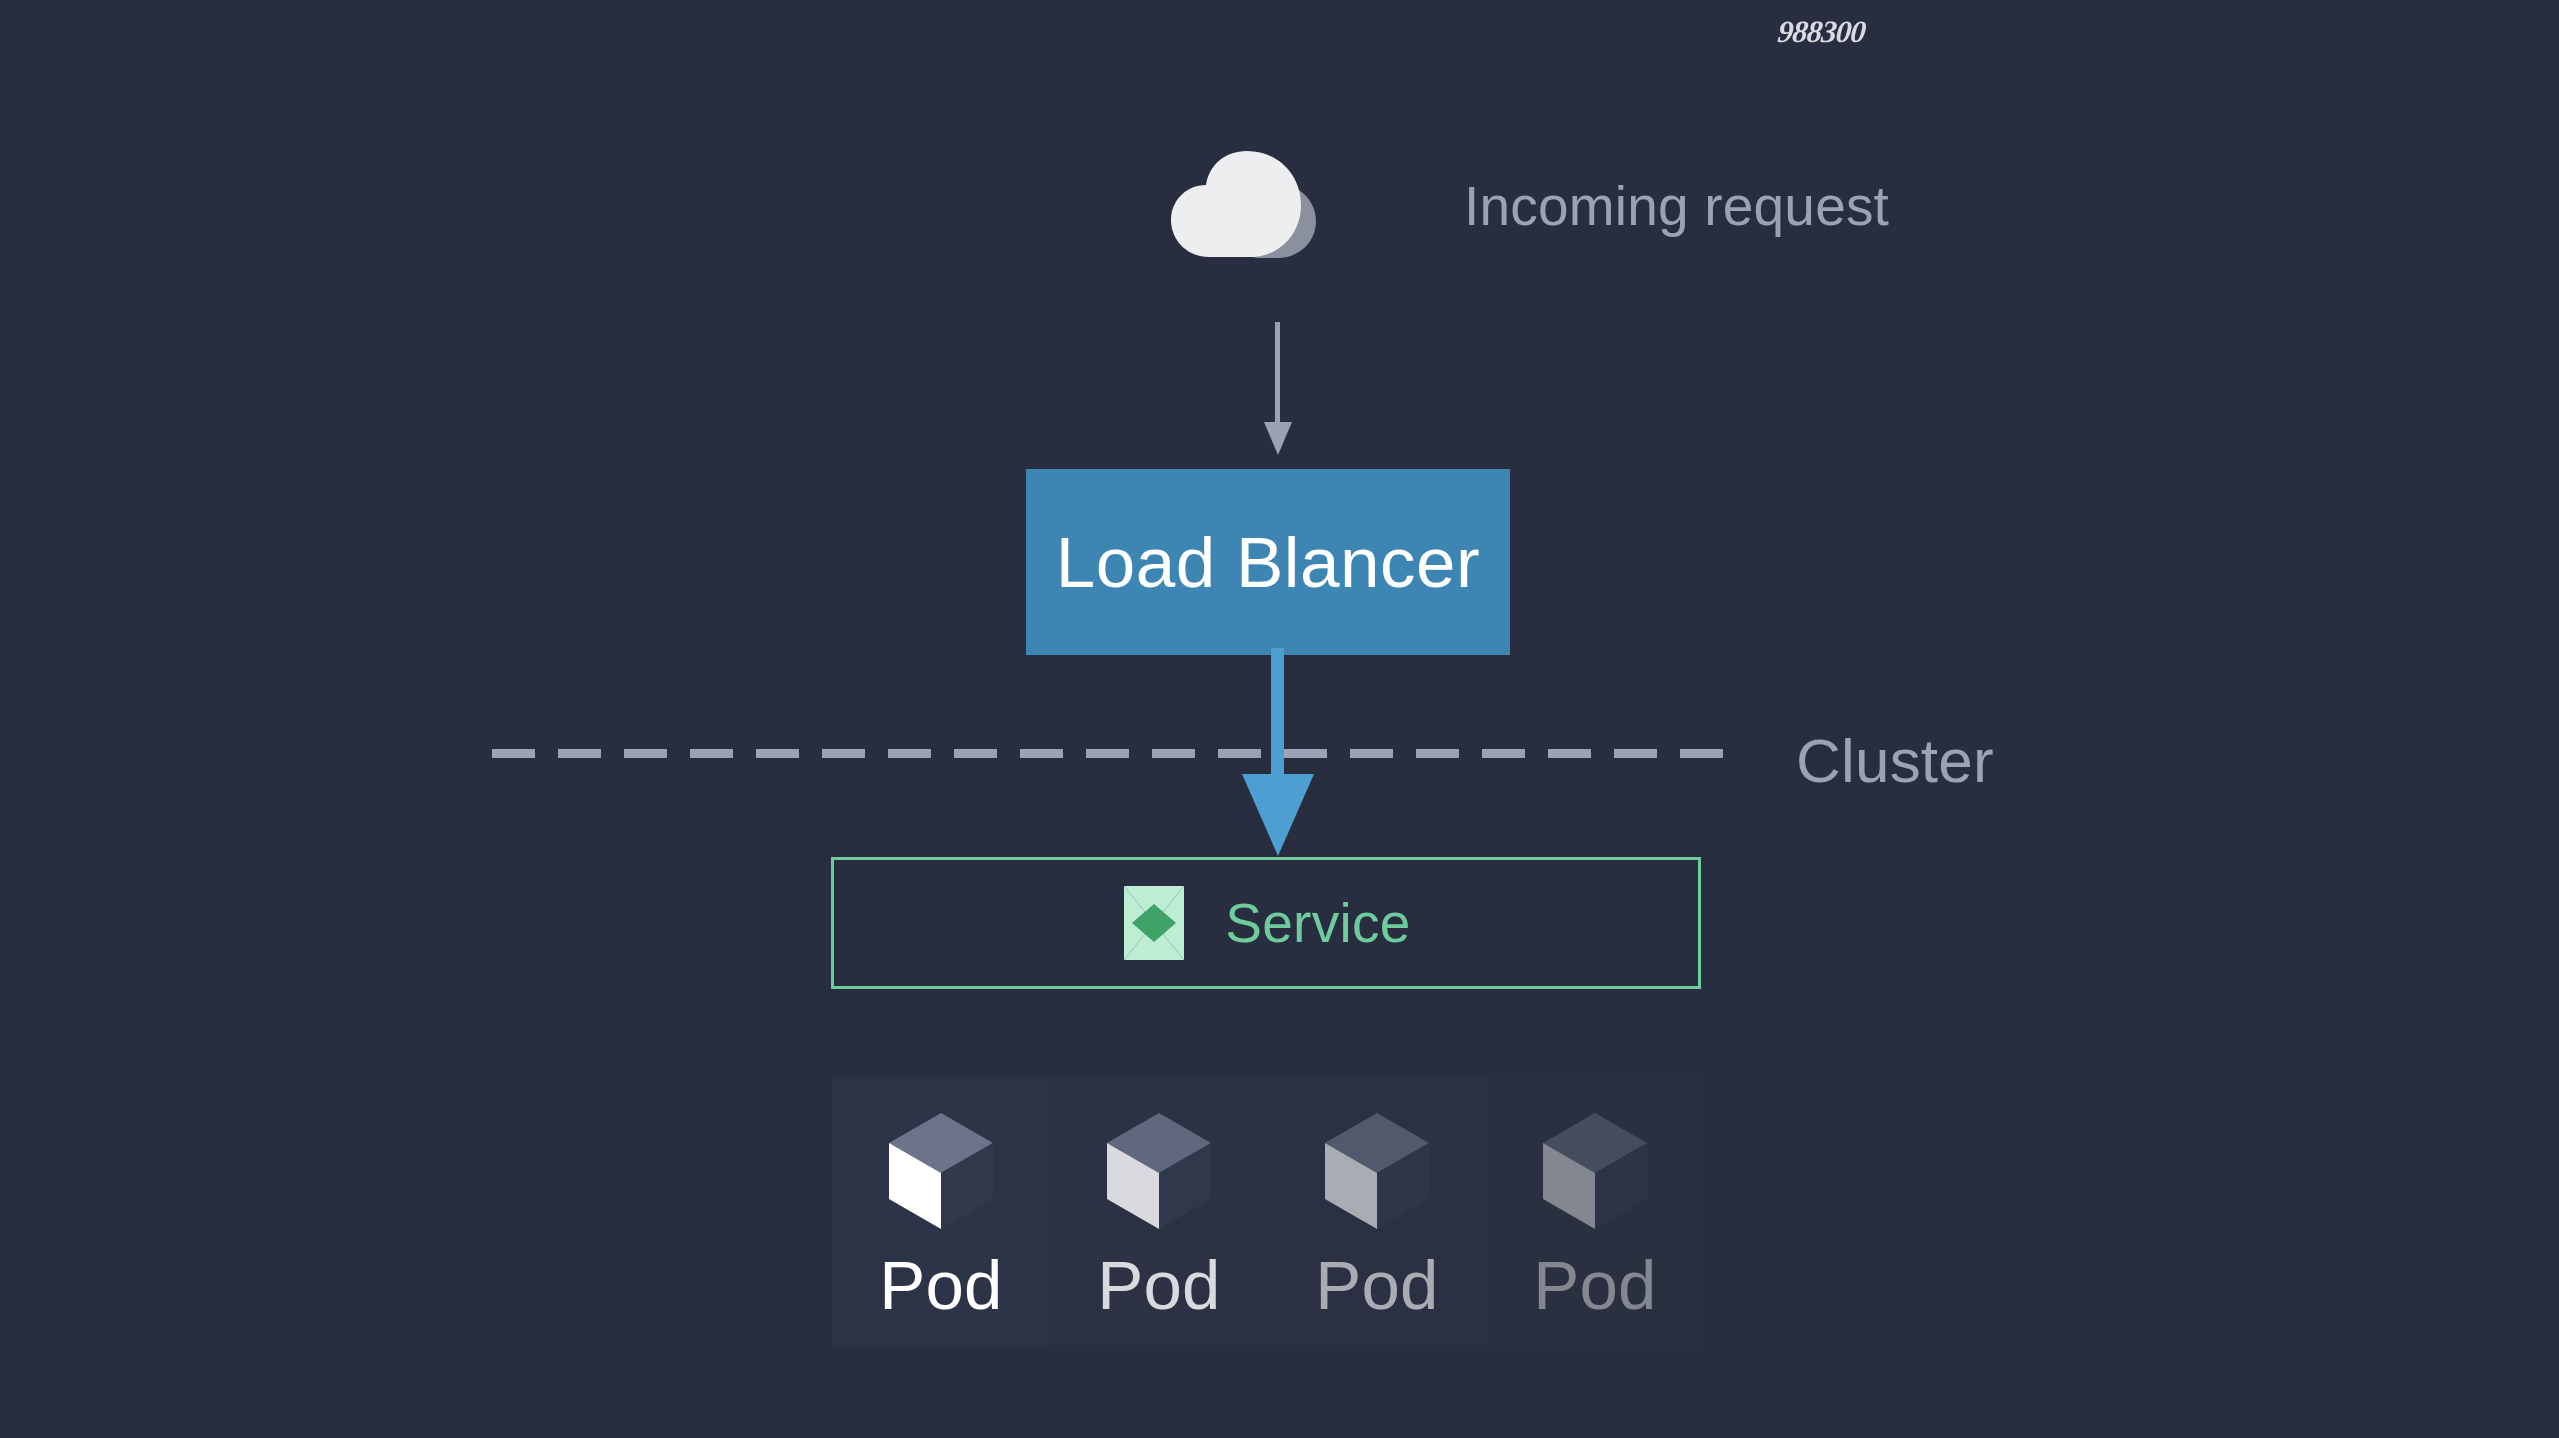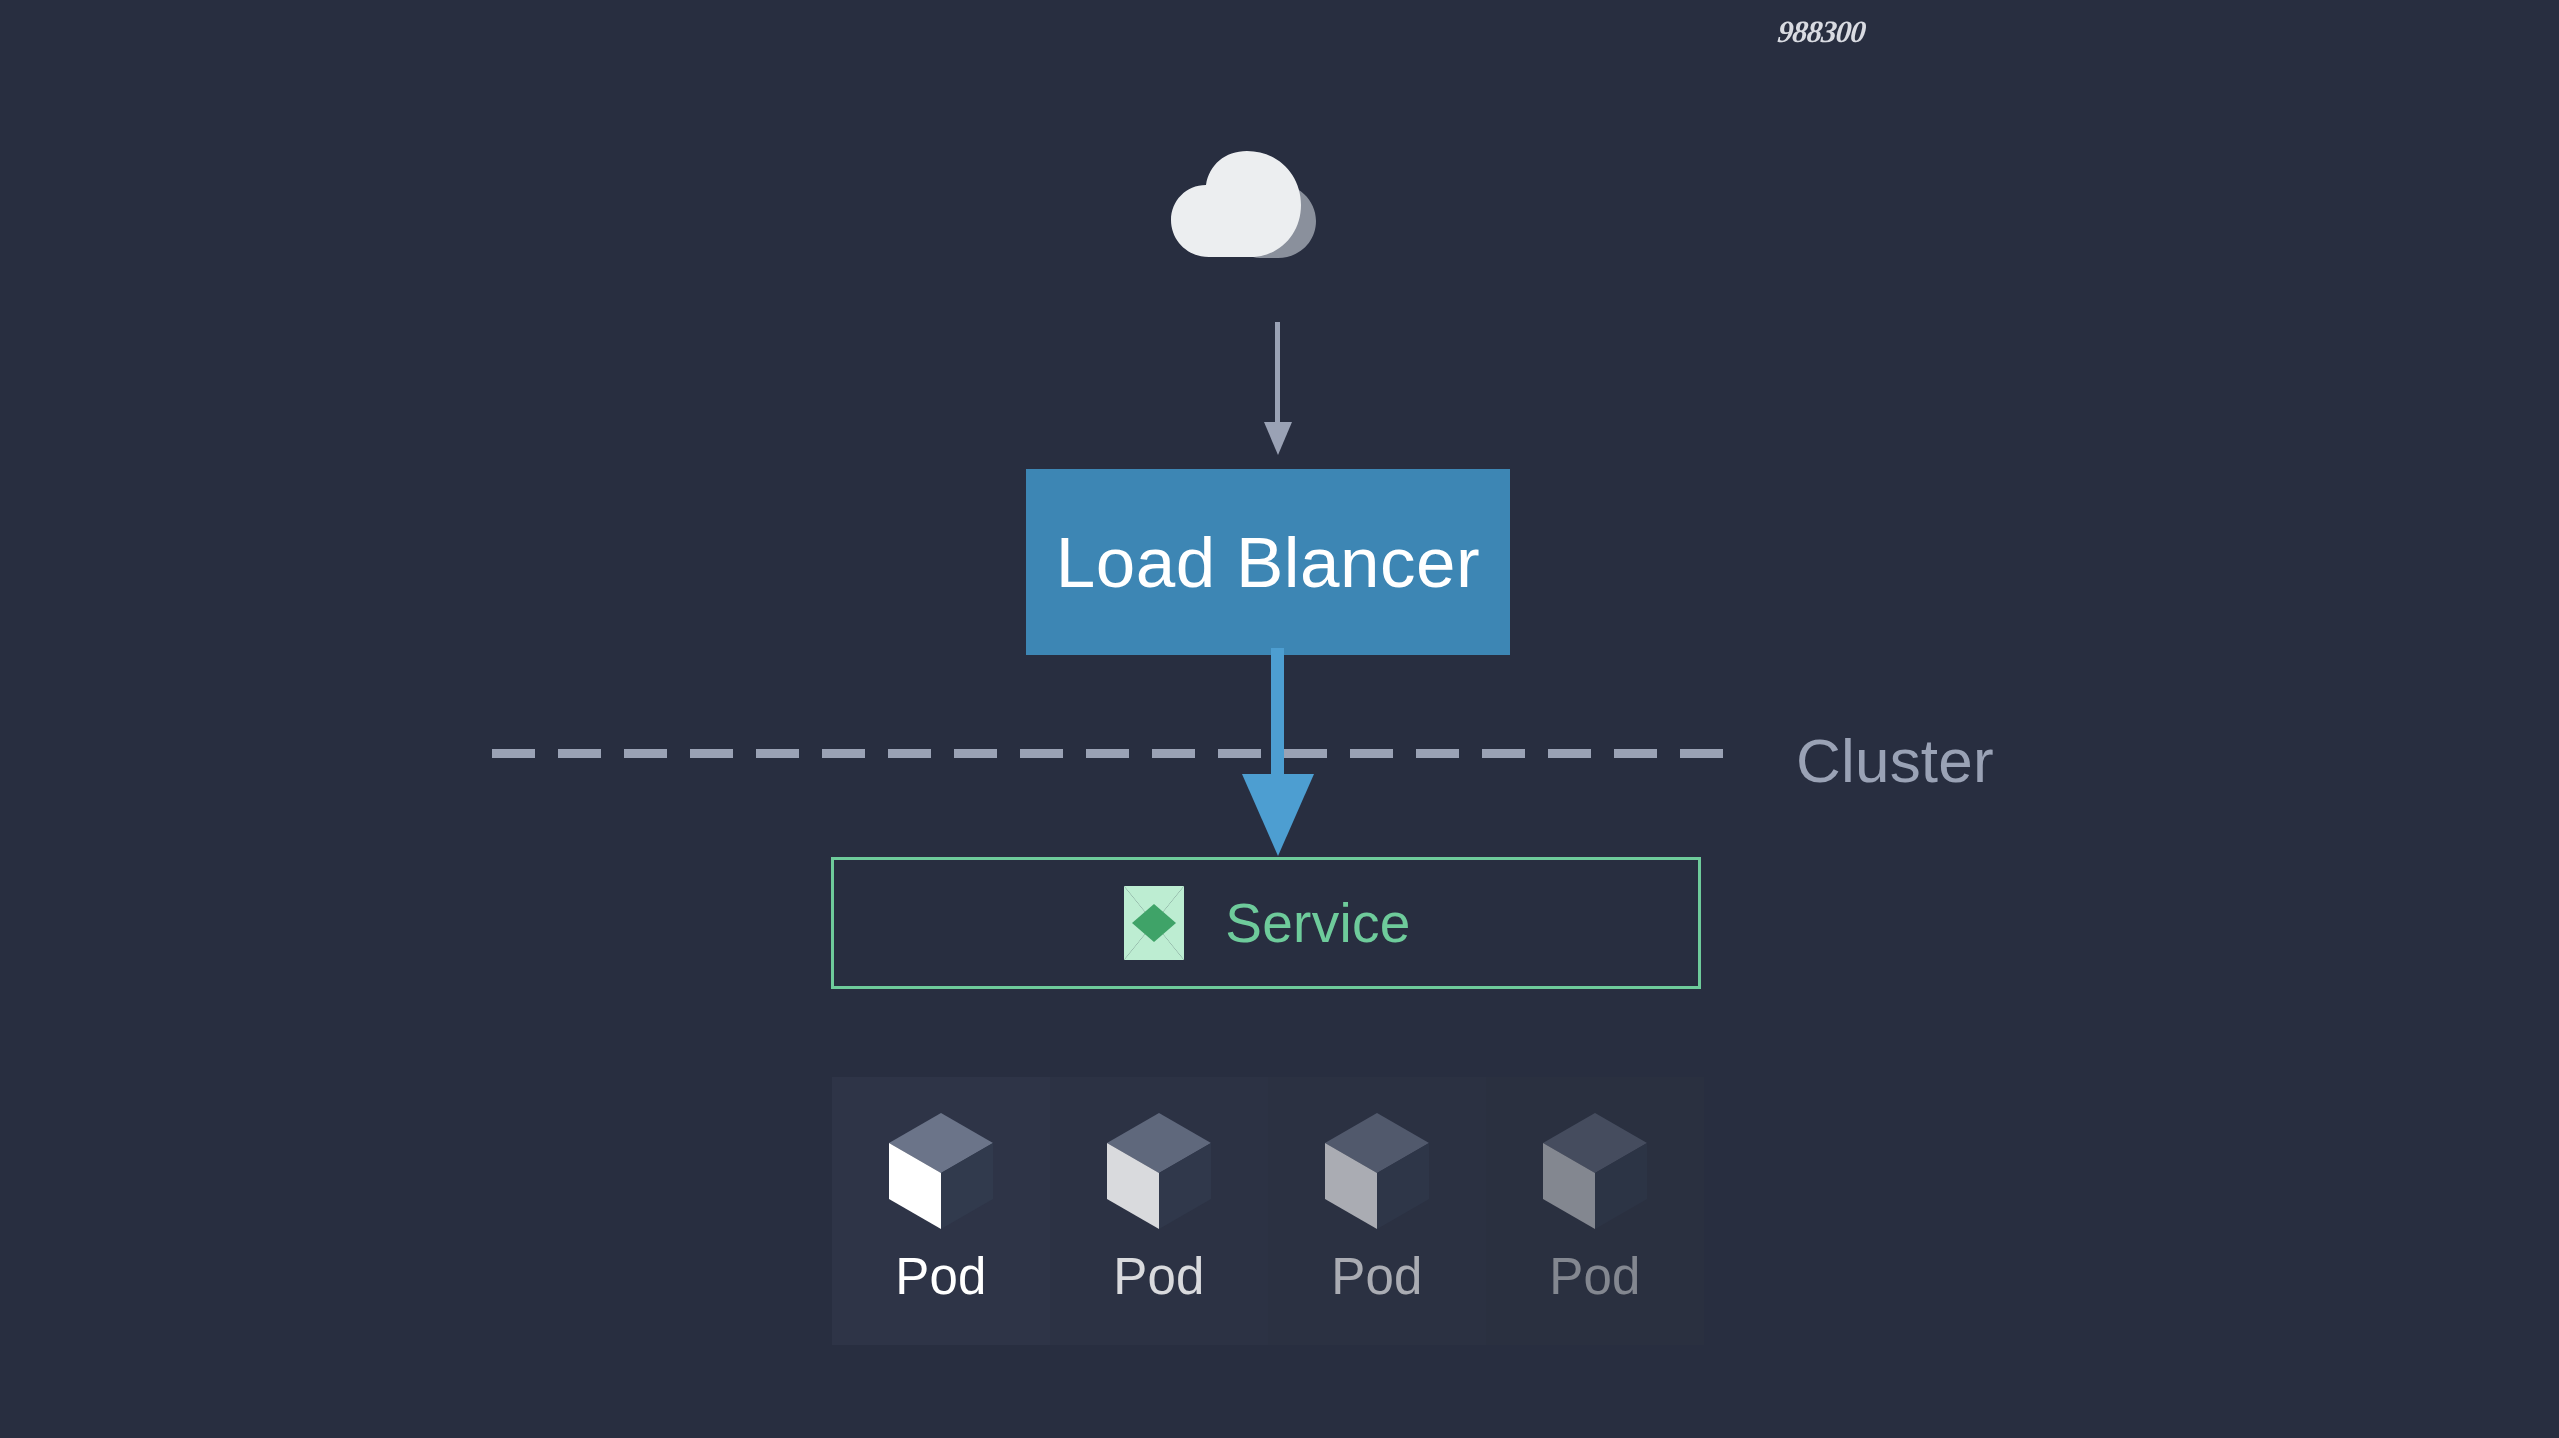--- a/index.html
+++ b/index.html
@@ -159,21 +159,21 @@
     position: relative;
   }
   .pod-cube {
     width: 112px;
     height: 124px;
     margin-top: 32px;
     display: block;
   }
   .pod-label {
     margin-top: 18px;
-    font-size: 51px;
+    font-size: 69px;
     color: #ffffff;
     line-height: 1;
     letter-spacing: .2px;
   }
 </style>
 </head>
 <body>
 
 <div class="stage">
 
@@ -181,20 +181,21 @@
 
   <div class="cloud-wrap">
     <svg viewBox="0 0 185 135" xmlns="http://www.w3.org/2000/svg">
       <g>
         <path d="M108 38 C130 38 148 55 148 76 C148 97 131 113 110 113 L92 113 C80 113 71 104 71 93 C71 82 80 73 92 73 C92 53 98 38 108 38 Z" fill="#8a909c"></path>
         <path d="M79 6 C110 6 133 30 133 60 C133 88 113 110 86 112 L41 112 C19 112 3 95 3 75 C3 56 18 40 38 40 C41 20 57 6 79 6 Z" fill="#eceef0"></path>
       </g>
     </svg>
   </div>
 
+  <div class="incoming-label">Incoming request</div>
 
   <div class="arrow-gray">
     <svg width="58" height="140" viewBox="0 0 58 140" xmlns="http://www.w3.org/2000/svg">
       <rect x="26" y="0" width="5" height="106" fill="#9aa2b5"></rect>
       <polygon points="15,100 43,100 29,133" fill="#9aa2b5"></polygon>
     </svg>
   </div>
 
   <div class="lb-box">
     <span class="lb-label">Load Blancer</span>

